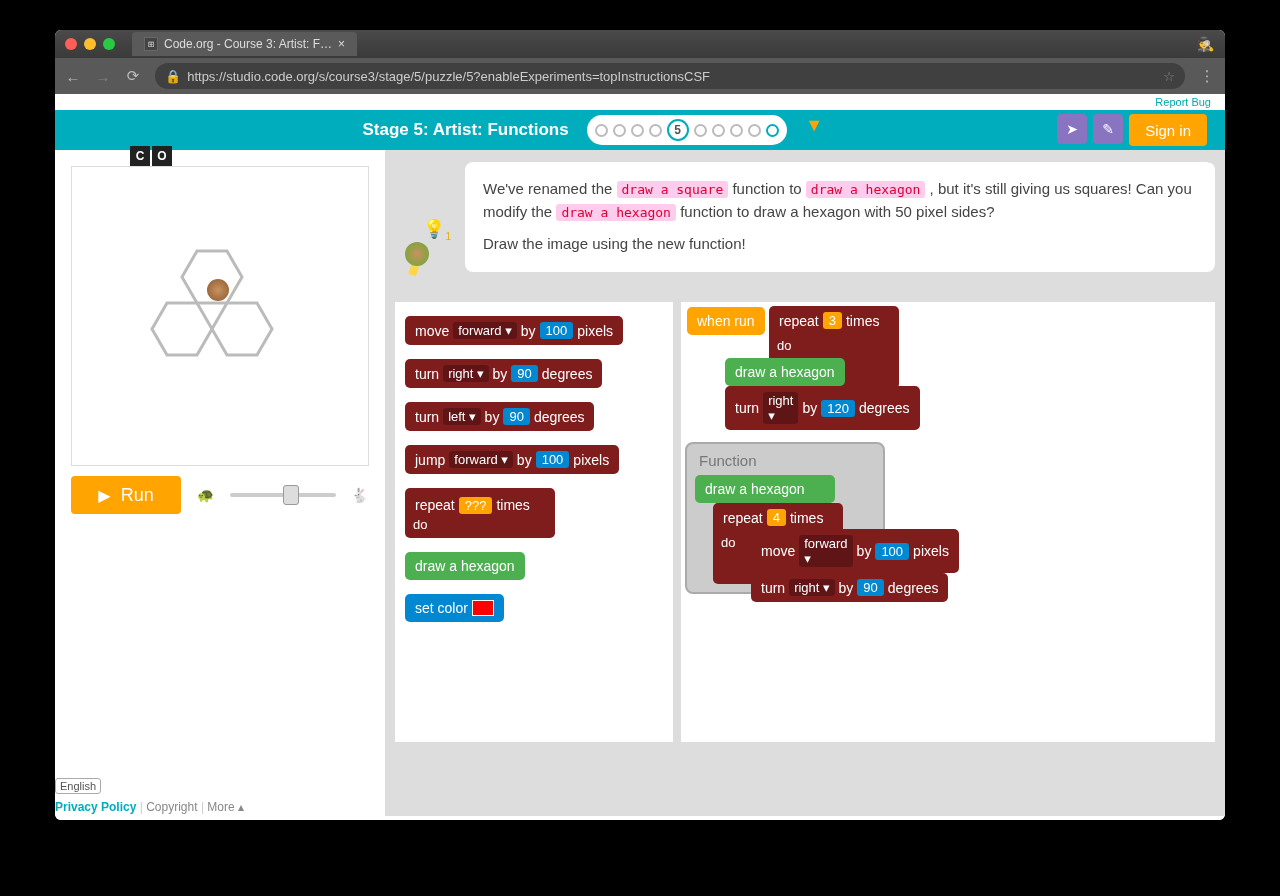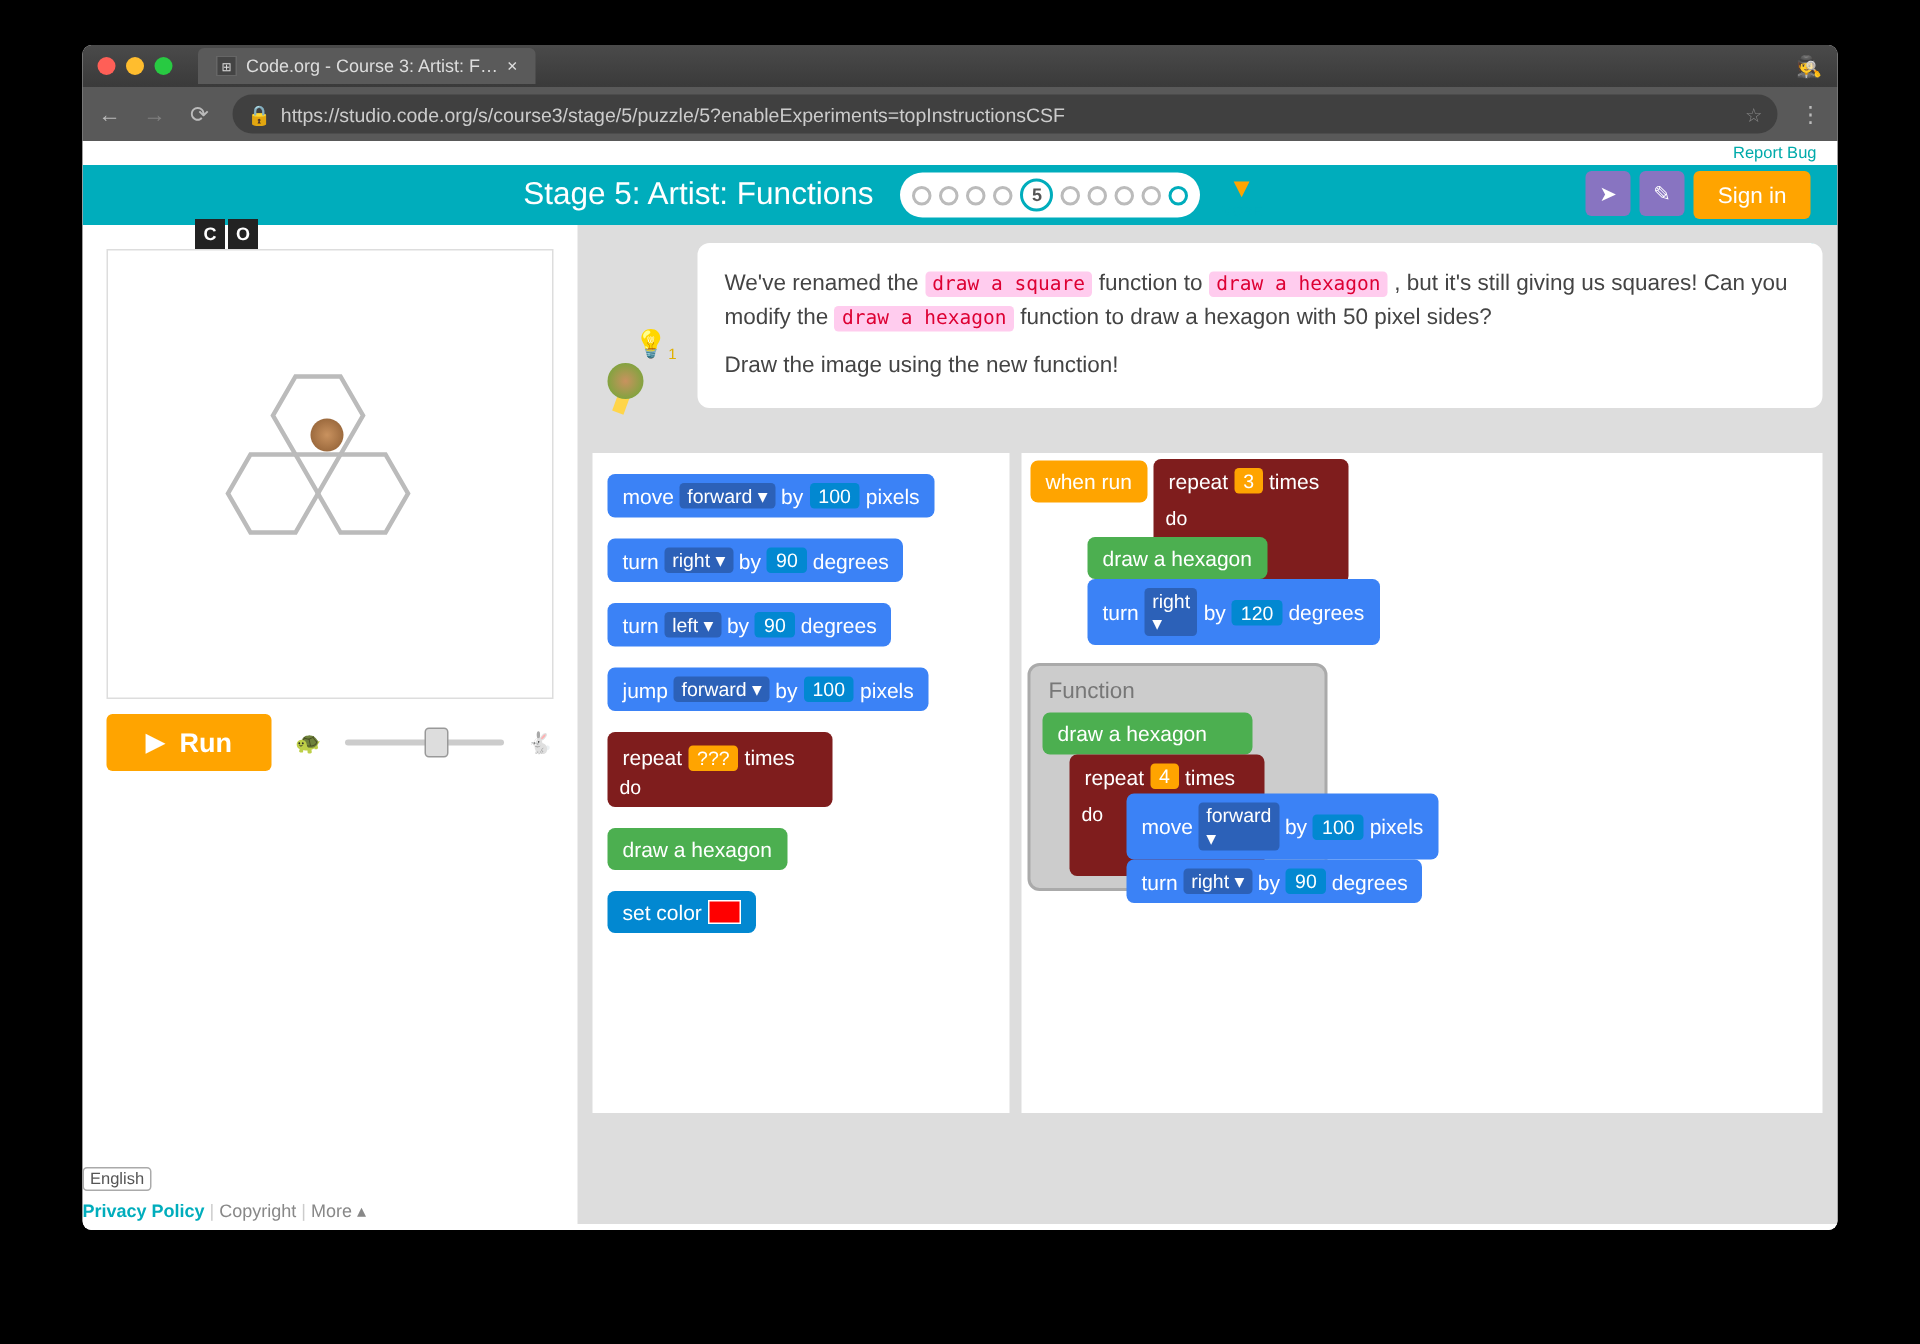--- a/index.html
+++ b/index.html
@@ -17,37 +17,37 @@
 .lock{color:#8ab46a}
 .star{margin-left:auto;color:#888}
 .page{height:726px;background:#fff;overflow:hidden}
 .bugbar{text-align:right;padding:2px 14px;font-size:11px}
 .bugbar a{color:#0aa}
 .topbar{background:#00adbc;height:40px;display:flex;align-items:center;padding:0 18px;gap:10px;color:#fff}
 .logo{display:grid;grid-template-columns:20px 20px;grid-template-rows:20px 20px;gap:2px;margin-right:6px}
 .logo div{background:#222;color:#fff;display:flex;align-items:center;justify-content:center;font-size:12px;font-weight:bold}
 .logo-wrap{position:absolute;left:75px;top:116px;text-align:center}
 .logo-txt{font-size:11px;letter-spacing:2px;color:#777;margin-top:4px}
-.stage-title{margin-left:auto;margin-right:8px;font-size:21px;font-weight:400}
+.stage-title{margin-left:auto;margin-right:8px;font-size:17px;font-weight:700}
 .bubbles{background:#fff;border-radius:18px;height:30px;display:flex;align-items:center;padding:0 8px;gap:5px}
 .bub{width:13px;height:13px;border:2px solid #bbb;border-radius:50%}
 .bub.cur{width:22px;height:22px;border-color:#00adbc;display:flex;align-items:center;justify-content:center;color:#555;font-size:12px;font-weight:bold}
 .bub.end{border-color:#00adbc}
 .more-arrow{color:#ffa400;font-size:18px;text-align:center;margin-left:4px}
 .more-arrow div{font-size:9px;color:#00adbc}
 .right-btns{margin-left:auto;display:flex;gap:6px}
 .ibtn{width:30px;height:30px;background:#8874c1;border-radius:4px;display:flex;align-items:center;justify-content:center;color:#fff;font-size:14px}
 .signin{background:#ffa400;color:#fff;padding:0 16px;height:32px;border-radius:4px;display:flex;align-items:center;font-size:15px;font-weight:400}
 .content{display:flex;height:calc(100% - 60px)}
 .left{width:330px;padding:16px}
 .canvas{background:#fff;border:1px solid #ddd;height:300px;position:relative;display:flex;align-items:center;justify-content:center}
 .hexes{position:relative;width:150px;height:150px}
 .artist{position:absolute;width:22px;height:22px;background:radial-gradient(#c9925f,#8a5a30);border-radius:50%;left:62px;top:38px}
 .runbar{display:flex;align-items:center;gap:16px;margin-top:10px}
-.runbtn{background:#ffa400;color:#fff;border-radius:4px;height:38px;width:110px;display:flex;align-items:center;justify-content:center;gap:10px;font-size:18px;font-weight:700}
+.runbtn{background:#ffa400;color:#fff;border-radius:4px;height:38px;width:110px;display:flex;align-items:center;justify-content:center;gap:10px;font-size:18px;font-weight:400}
 .runbtn::before{content:"▶";font-size:16px}
 .slider{flex:1;position:relative;height:20px;display:flex;align-items:center}
 .slider-track{height:4px;background:#ccc;flex:1;border-radius:2px}
 .slider-thumb{position:absolute;left:50%;width:16px;height:20px;background:#ddd;border:1px solid #999;border-radius:3px}
 .turtle{font-size:14px;color:#888}
 .footer{position:absolute;bottom:6px;left:0;font-size:12px;color:#888}
 .footer a{color:#00adbc;text-decoration:none;font-weight:bold}
 .lang{border:1px solid #aaa;border-radius:3px;padding:1px 4px;font-size:11px;color:#555;margin-bottom:6px;display:inline-block}
 .right{flex:1;background:#ddd;padding:12px 10px;position:relative}
 .instr-wrap{display:flex;gap:10px;align-items:flex-start}
@@ -62,21 +62,21 @@
 .morebtn::before{content:"⊙";font-size:16px}
 .wshead{background:#8874c1;height:30px;display:flex;align-items:center;color:#fff;font-size:14px;margin-top:10px}
 .wshead .col1{width:280px;text-align:center}
 .wshead .col2{flex:1;text-align:center}
 .wsbtn{background:#7560b5;height:30px;padding:0 12px;display:flex;align-items:center;gap:5px;font-size:13px;border-left:1px solid #9a8ad0}
 .wsbody{display:flex;background:#fff;height:440px}
 .palette{width:286px;border-right:8px solid #ddd;padding:14px 10px;display:flex;flex-direction:column;gap:14px;overflow-y:auto}
 .palette::-webkit-scrollbar{width:8px}
 .palette::-webkit-scrollbar-thumb{background:#bbb;border-radius:4px}
 .blk{border-radius:5px;padding:6px 10px;color:#fff;font-size:14px;display:inline-flex;align-items:center;gap:4px;width:fit-content;position:relative}
-.blk.cyan{background:#3b82f6}
+.blk.cyan{background:#7f1d1d}
 .blk.pink{background:#7f1d1d}
 .blk.green{background:#4caf50}
 .blk.blue{background:#0288d1}
 .blk.orange{background:#ffa400}
 .blk .dd{background:rgba(0,0,0,.25);padding:1px 5px;border-radius:3px;font-size:13px}
 .blk .num{background:#0288d1;padding:1px 6px;border-radius:3px;font-size:13px}
 .blk.pink .num{background:#ffa400}
 .repeat-blk{min-height:50px;padding-bottom:22px}
 .repeat-blk .do{position:absolute;left:8px;bottom:6px;font-size:13px}
 .workspace{flex:1;padding:14px;position:relative}

